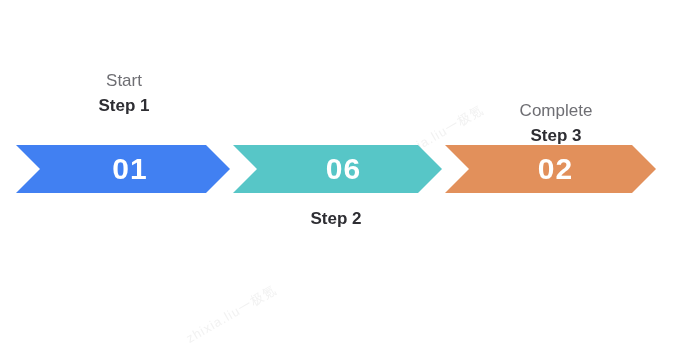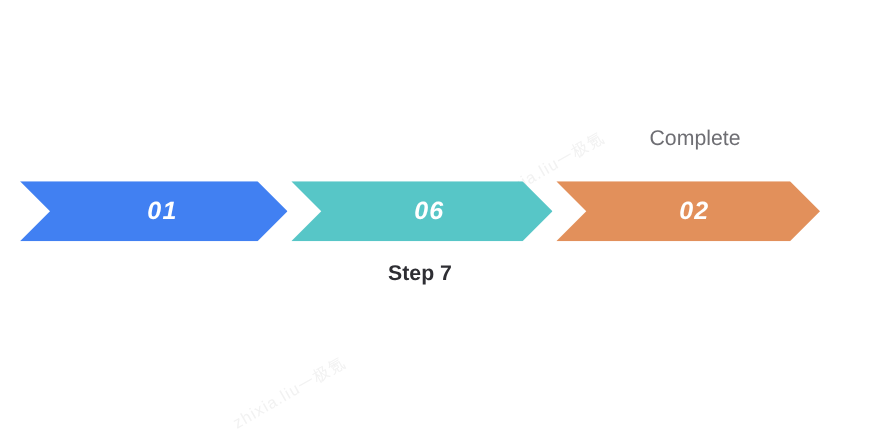--- a/index.html
+++ b/index.html
@@ -65,24 +65,23 @@
   
   .chev-num {
     position: absolute;
     top: 0;
     left: 0;
     right: 0;
     height: 32px;
     line-height: 48px;
     text-align: center;
     color: #ffffff;
-    font-size: 20px;
+    font-size: 30px;
     font-weight: bold;
     letter-spacing: 1px;
-    font-style: italic;
   }
   .chev-1 .chev-num { padding-left: 14px; }
   .chev-2 .chev-num { padding-left: 12px; }
   .chev-3 .chev-num { padding-left: 10px; }
 
   
   .caption {
     position: absolute;
     text-align: center;
     width: 220px;
@@ -106,23 +105,28 @@
   .cap-2 { left: 226px; top: 206px; }
 </style>
 </head>
 <body>
 
 <div class="steps-wrap">
 
   <div class="watermark wm-1">zhixia.liu一极氪</div>
   <div class="watermark wm-2">zhixia.liu一极氪</div>
 
+  <div class="caption cap-1">
+    <div class="sub">Start</div>
+    <div class="title">Step 1</div>
+  </div>
 
   <div class="caption cap-3">
     <div class="sub">Complete</div>
+    <div class="title">Step 3</div>
   </div>
 
   <div class="chevron-band">
 
     <div class="chevron chev-1">
       <svg class="chevron-shape" viewBox="0 0 214 48" preserveAspectRatio="none">
         <path d="M0,0 L190,0 L214,24 L190,48 L0,48 L24,24 Z" fill="#4180f2"></path>
       </svg>
       <div class="chev-num">01</div>
     </div>
@@ -137,16 +141,16 @@
     <div class="chevron chev-3">
       <svg class="chevron-shape" viewBox="0 0 211 48" preserveAspectRatio="none">
         <path d="M0,0 L187,0 L211,24 L187,48 L0,48 L24,24 Z" fill="#e2905b"></path>
       </svg>
       <div class="chev-num">02</div>
     </div>
 
   </div>
 
   <div class="caption cap-2">
-    <div class="title">Step 7</div>
+    <div class="title">Step 2</div>
   </div>
 
 </div>
 
 </body></html>

